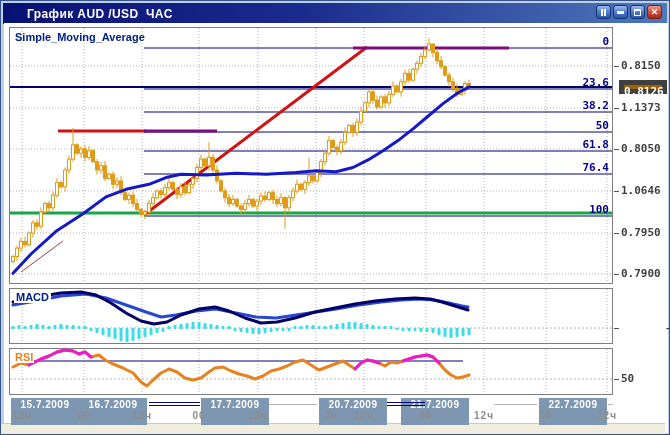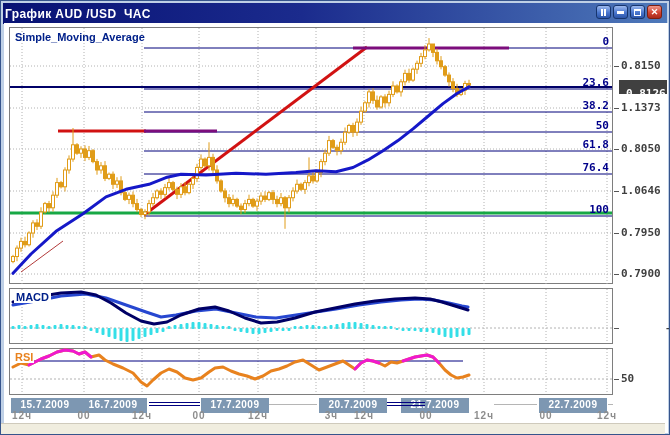--- a/index.html
+++ b/index.html
@@ -1,21 +1,21 @@
 <!DOCTYPE html>
 <html><head>
 <meta charset="utf-8">
 <style>
   html,body{margin:0;padding:0;background:#d8d8d8;}
   .window{position:relative;width:670px;height:435px;background:#bfd0e6;
     border:1px solid #36548c;box-sizing:border-box;overflow:hidden;
     font-family:"Liberation Sans",sans-serif;}
   .titlebar{position:absolute;left:2px;top:2px;width:664px;height:21px;
     background:linear-gradient(90deg,#071174 0%,#1b2b8d 45%,#4e79ba 100%);
-    display:flex;align-items:center;padding-left:2px;box-sizing:border-box;}
+    display:flex;align-items:center;padding-left:24px;box-sizing:border-box;}
   .title{color:#ffffff;font-size:12px;font-weight:bold;letter-spacing:.4px;white-space:pre;}
   .win-buttons{position:absolute;right:5px;top:2px;display:flex;gap:2px;}
   .wbtn{width:15px;height:14px;border-radius:3px;border:1px solid #17356e;box-sizing:border-box;
     background:linear-gradient(#9db9ee 0%,#4a77cf 55%,#2c55a8 100%);position:relative;cursor:pointer;}
   .wbtn.close{background:linear-gradient(#f0988c 0%,#d14432 55%,#a92a1c 100%);border-color:#7c1f12;}
   .g-pause::before,.g-pause::after{content:"";position:absolute;top:3px;width:2px;height:7px;background:#fff;}
   .g-pause::before{left:4px;} .g-pause::after{left:7px;}
   .g-min::before{content:"";position:absolute;left:3px;top:5px;width:7px;height:3px;background:#fff;}
   .g-max::before{content:"";position:absolute;left:3px;top:3px;width:7px;height:7px;box-sizing:border-box;
     border:1px solid #fff;border-top-width:2px;}
@@ -24,24 +24,24 @@
   .content{position:absolute;left:3px;top:22px;width:664px;height:410px;background:#ffffff;}
   .lbl{position:absolute;font-weight:bold;white-space:nowrap;}
   .sma-label{left:14px;top:30px;font-size:11px;color:#00208a;}
   .macd-label{left:13px;top:290px;font-size:11px;color:#00208a;background:#fff;padding:0 2px;}
   .rsi-label{left:13px;top:350px;font-size:11px;color:#e8821e;background:#fff;padding:0 1px;}
   .numfont{font-family:"DejaVu Sans Mono",monospace;font-weight:bold;}
   .price-label{position:absolute;left:620px;font-size:11px;color:#3f3f3f;}
   .fib-label{position:absolute;right:60px;font-size:11px;color:#00008b;text-align:right;}
   .axis-tick{position:absolute;left:613px;width:5px;height:1px;background:#555;}
   .current-price{position:absolute;left:618px;top:79px;width:48px;height:14px;background:#a16207;
-    border:7px solid #404040;color:#fff;font-size:11px;text-align:center;line-height:14px;box-sizing:border-box;}
+    border:5px solid #404040;color:#fff;font-size:11px;text-align:center;line-height:14px;box-sizing:border-box;}
   .macd-zero{position:absolute;left:620px;top:320px;font-size:13px;color:#3f3f3f;margin-left:45px;}
   .rsi-fifty{position:absolute;left:620px;top:371px;font-size:11px;color:#3f3f3f;}
-  .date-box{position:absolute;top:397px;height:15px;background:#7d97b2;color:#fff;
+  .date-box{position:absolute;top:397px;height:27px;background:#7d97b2;color:#fff;
     font-size:10px;font-weight:bold;text-align:center;line-height:13px;letter-spacing:.5px;width:68px;}
   .time-label{position:absolute;top:409px;width:44px;text-align:center;color:#8d8d8d;
     font-size:10px;font-weight:bold;letter-spacing:1px;}
   .connector-navy{position:absolute;top:401px;height:4px;box-sizing:border-box;
     border-top:1px solid #000080;border-bottom:1px solid #000080;}
   .connector-gray{position:absolute;top:403px;height:1px;background:#b5b5b5;}
   .bottom-strip{position:absolute;left:0px;top:422px;width:664px;height:10px;
     background:#f0eddf;border-top:1px solid #cfcabc;}
   svg{position:absolute;}
 </style>

